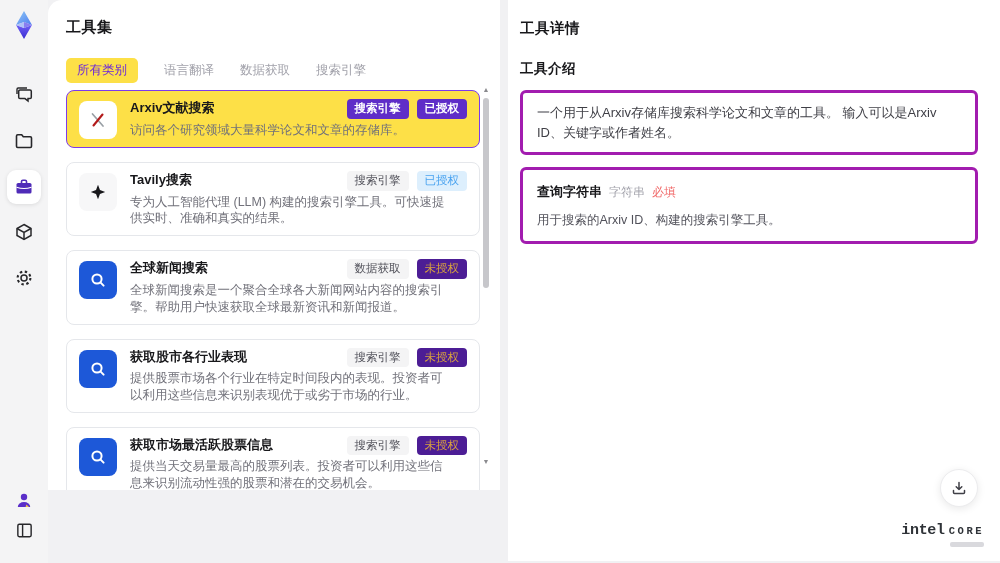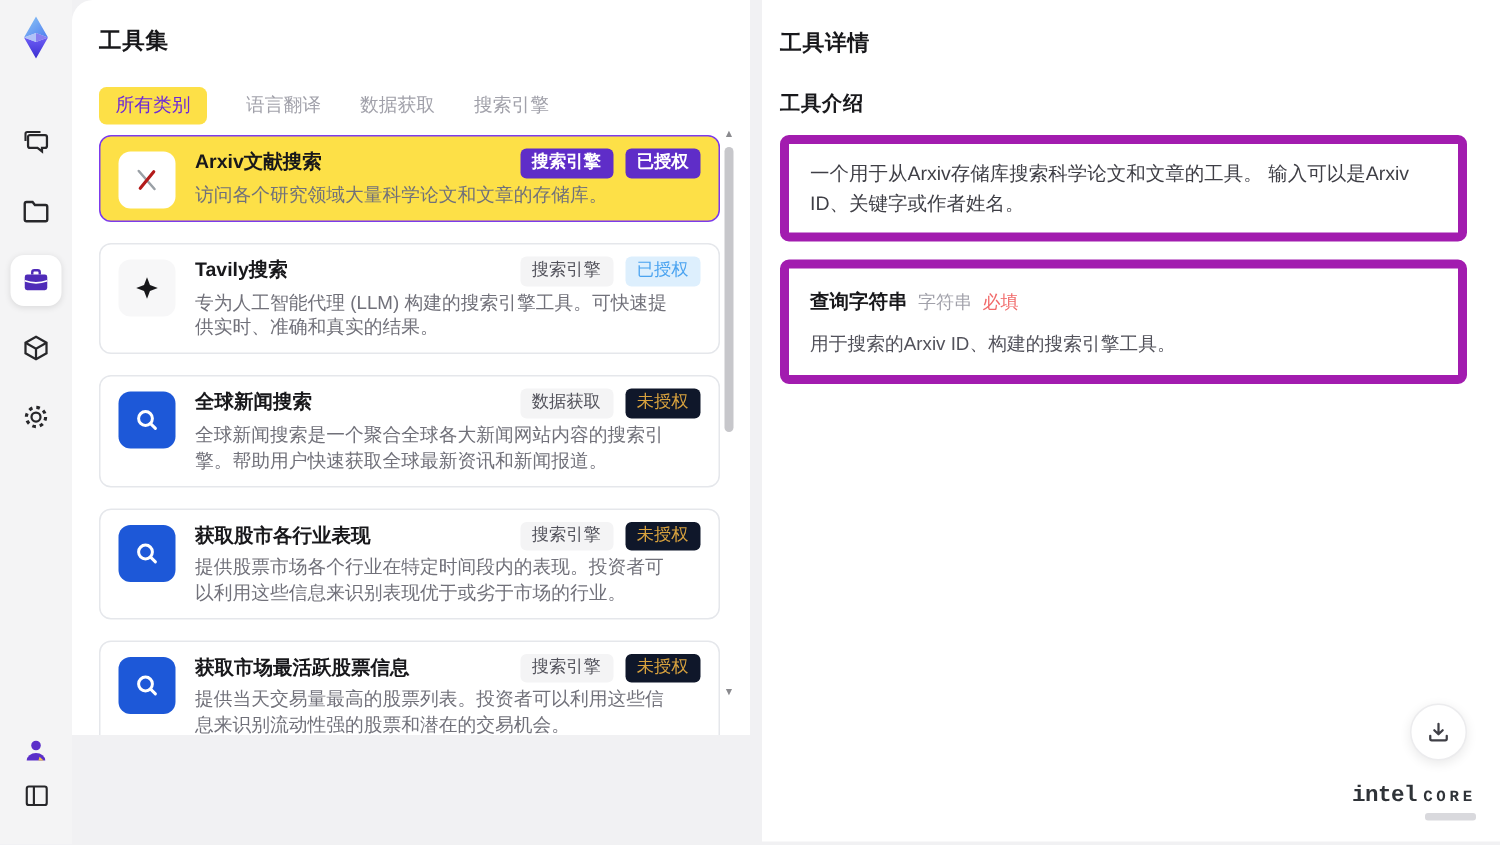--- a/index.html
+++ b/index.html
@@ -51,34 +51,34 @@
   .tool-icon.light { background:#f7f7f8; }
   .tool-icon.blue  { background:#1d58d8; }
   .tool-icon.gray  { background:#f3f4f6; }
   .card-body { flex:1; min-width:0; }
   .card-head { display:flex; align-items:flex-start; }
   .card-title { flex:1; font-size:13px; font-weight:bold; color:#18181b; line-height:17px; }
   .badges { display:flex; gap:8px; margin-left:8px; flex:none; }
   .badge { font-size:11.5px; line-height:1; padding:4px 8px; border-radius:4px; white-space:nowrap; }
   .badge-cat    { background:#f4f4f5; color:#52525b; }
   .badge-auth   { background:#ddeffd; color:#4aa3f0; }
-  .badge-unauth { background:#0f172a; color:#d8a23e; }
+  .badge-unauth { background:#4c1d95; color:#d8a23e; }
   .card.selected .badge { background:#5f2dc8; color:#ffffff; font-weight:bold; }
   .card-desc { margin-top:3px; font-size:12.5px; color:#71717a; line-height:1.35; padding-right:20px; }
 
   
   .lp-scrollbar { position:absolute; top:86px; right:10px; width:8px; bottom:10px; }
   .lp-scroll-arrow { position:absolute; left:0; width:8px; text-align:center; font-size:7px; color:#8a8a8e; line-height:8px; }
   .lp-scroll-thumb { position:absolute; left:1px; top:12px; width:6px; height:190px; background:#c7c7cb; border-radius:3px; }
 
   
   .dp-title { font-size:14.5px; font-weight:bold; letter-spacing:.5px; }
   .dp-section-heading { font-size:13.5px; font-weight:bold; margin-top:22px; letter-spacing:.5px; }
   .dp-box {
-    margin-top:12px; border:6px solid #a21caf; border-radius:6px;
+    margin-top:12px; border:3px solid #a21caf; border-radius:6px;
     background:#fff; padding:10px 14px; font-size:13px; color:#3f3f46; line-height:1.5;
   }
   .param-head { display:flex; align-items:center; gap:7px; margin-top:2px; }
   .param-name { font-size:13px; font-weight:bold; color:#18181b; }
   .param-type { font-size:12px; color:#a1a1aa; }
   .param-required { font-size:12px; color:#f16a6a; }
   .param-desc { margin-top:9px; font-size:12.5px; color:#52525b; margin-bottom:2px; }
 
   
   .download-btn {

